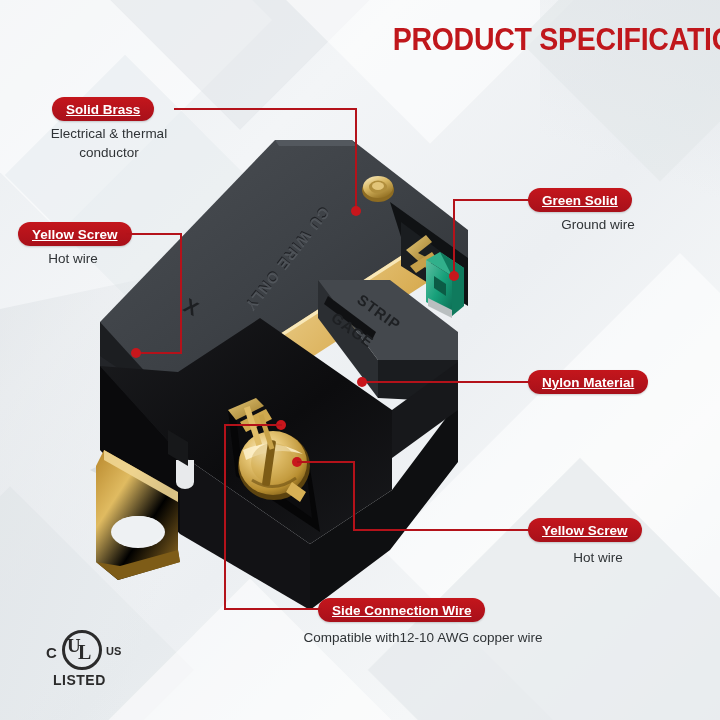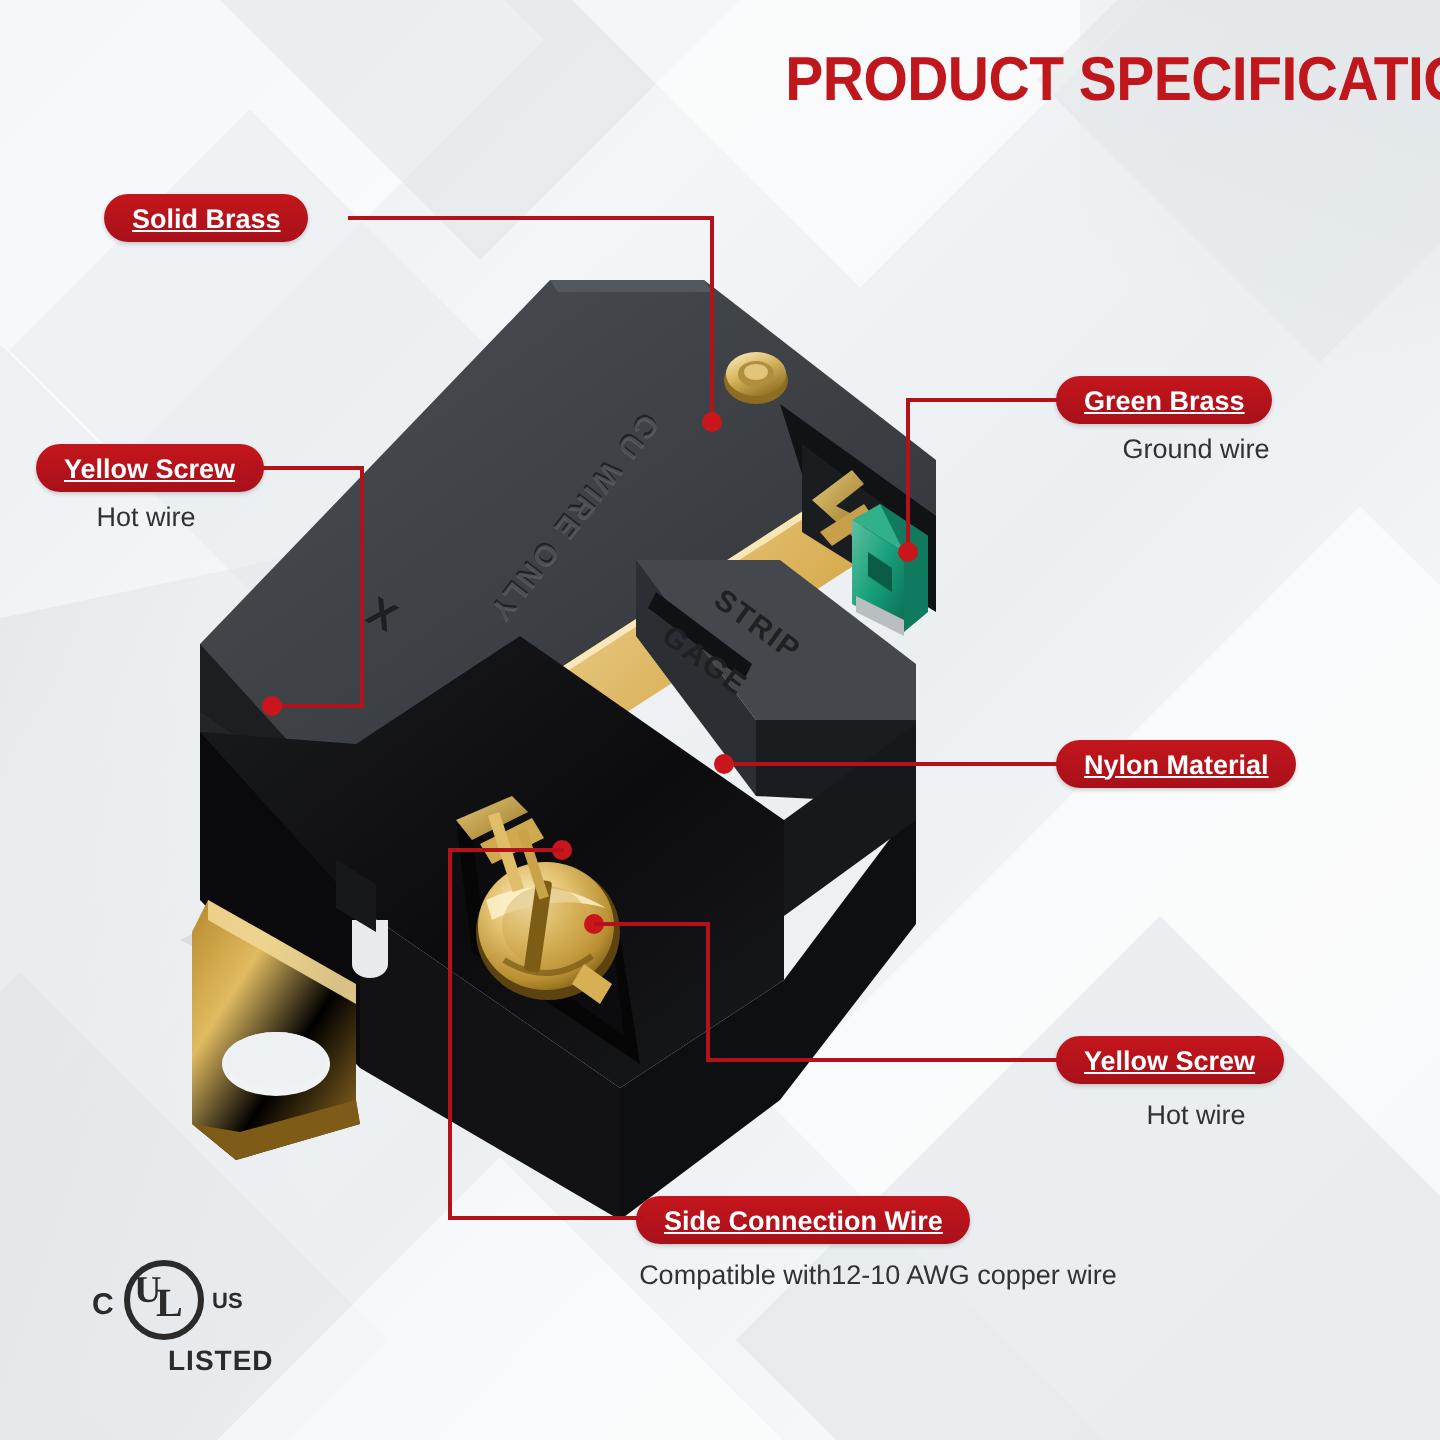--- a/index.html
+++ b/index.html
@@ -65,21 +65,21 @@
     position:absolute;left:28px;top:0;width:40px;height:40px;border-radius:50%;
     border:3.5px solid #2b2b2b;box-sizing:border-box;
   }
   .ul-U{position:absolute;left:33px;top:5px;font-size:19px;font-weight:bold;color:#2b2b2b;
     font-family:"Liberation Serif",serif;}
   .ul-L{position:absolute;left:44px;top:11px;font-size:20px;font-weight:bold;color:#2b2b2b;
     font-family:"Liberation Serif",serif;}
   .ul-c{position:absolute;left:12px;top:14px;font-size:15px;font-weight:bold;color:#2b2b2b;}
   .ul-us{position:absolute;left:72px;top:15px;font-size:11px;font-weight:bold;color:#2b2b2b;}
   .ul-listed{position:absolute;left:19px;top:42px;font-size:14px;font-weight:bold;
-    letter-spacing:.5px;color:#2b2b2b;margin-left:31px;}
+    letter-spacing:.5px;color:#2b2b2b;}
 </style>
 </head>
 <body>
 
 <div id="stage">
 
   <div class="bg-base"></div>
   <div class="facet f1"></div>
   <div class="facet f2"></div>
   <div class="facet f3"></div>
@@ -253,50 +253,52 @@
       <ellipse cx="78" cy="422" rx="27" ry="16" fill="#f0f2f4"></ellipse>
       <ellipse cx="78" cy="420" rx="25" ry="14" fill="#eef1f3"></ellipse>
 
       <ellipse cx="125" cy="372" rx="9" ry="7" fill="#e8eaec"></ellipse>
       <rect x="116" y="350" width="18" height="22" fill="#e8eaec"></rect>
       <polygon points="108,320 128,332 128,356 108,344" fill="#17181a"></polygon>
     </g>
   </svg>
 
   <div class="pill" style="left:52px;top:97px;">Solid Brass</div>
+  <div class="desc" style="left:14px;top:124px;width:190px;">Electrical &amp; thermal
+conductor</div>
   <div class="line lh" style="left:174px;top:108px;width:182px;"></div>
   <div class="line lv" style="left:355px;top:108px;height:102px;"></div>
   <div class="dot" style="left:351px;top:206px;"></div>
 
   <div class="pill" style="left:18px;top:222px;">Yellow Screw</div>
   <div class="desc" style="left:8px;top:249px;width:130px;">Hot wire</div>
   <div class="line lh" style="left:126px;top:233px;width:56px;"></div>
   <div class="line lv" style="left:180px;top:233px;height:121px;"></div>
   <div class="line lh" style="left:136px;top:352px;width:46px;"></div>
   <div class="dot" style="left:131px;top:348px;"></div>
 
-  <div class="pill" style="left:528px;top:188px;">Green Brass</div>
+  <div class="pill" style="left:528px;top:188px;">Green Solid</div>
   <div class="desc" style="left:518px;top:215px;width:160px;">Ground wire</div>
   <div class="line lh" style="left:453px;top:199px;width:77px;"></div>
   <div class="line lv" style="left:453px;top:199px;height:76px;"></div>
   <div class="dot" style="left:449px;top:271px;"></div>
 
   <div class="pill" style="left:528px;top:370px;">Nylon Material</div>
   <div class="line lh" style="left:363px;top:381px;width:168px;"></div>
   <div class="dot" style="left:357px;top:377px;"></div>
 
   <div class="pill" style="left:528px;top:518px;">Yellow Screw</div>
   <div class="desc" style="left:518px;top:548px;width:160px;">Hot wire</div>
   <div class="line lh" style="left:353px;top:529px;width:178px;"></div>
   <div class="line lv" style="left:353px;top:462px;height:69px;"></div>
   <div class="dot" style="left:292px;top:457px;"></div>
   <div class="line lh" style="left:297px;top:461px;width:58px;"></div>
 
   <div class="pill" style="left:318px;top:598px;">Side Connection Wire</div>
-  <div class="desc" style="left:274px;top:628px;width:330px;">Compatible with12-10 AWG copper wire</div>
+  <div class="desc" style="left:258px;top:628px;width:330px;">Compatible with12-10 AWG copper wire</div>
   <div class="dot" style="left:276px;top:420px;"></div>
   <div class="line lh" style="left:224px;top:424px;width:58px;"></div>
   <div class="line lv" style="left:224px;top:424px;height:186px;"></div>
   <div class="line lh" style="left:224px;top:608px;width:98px;"></div>
 
   <div id="ul">
     <div class="ul-c">C</div>
     <div class="ul-circle"></div>
     <div class="ul-U">U</div>
     <div class="ul-L">L</div>

